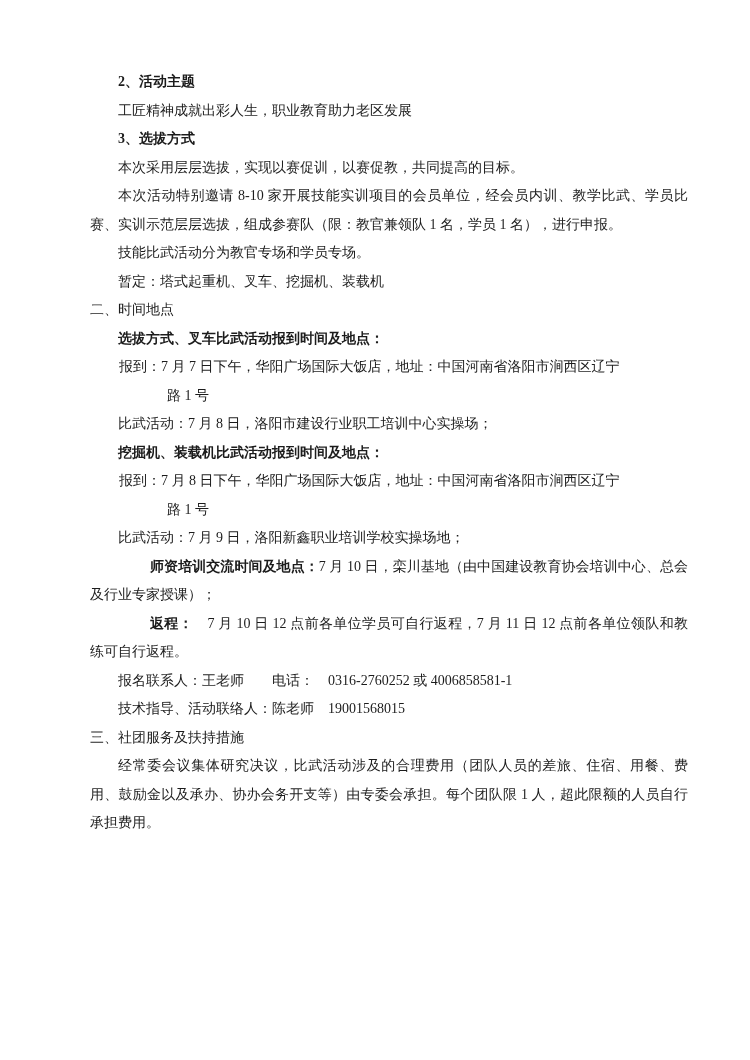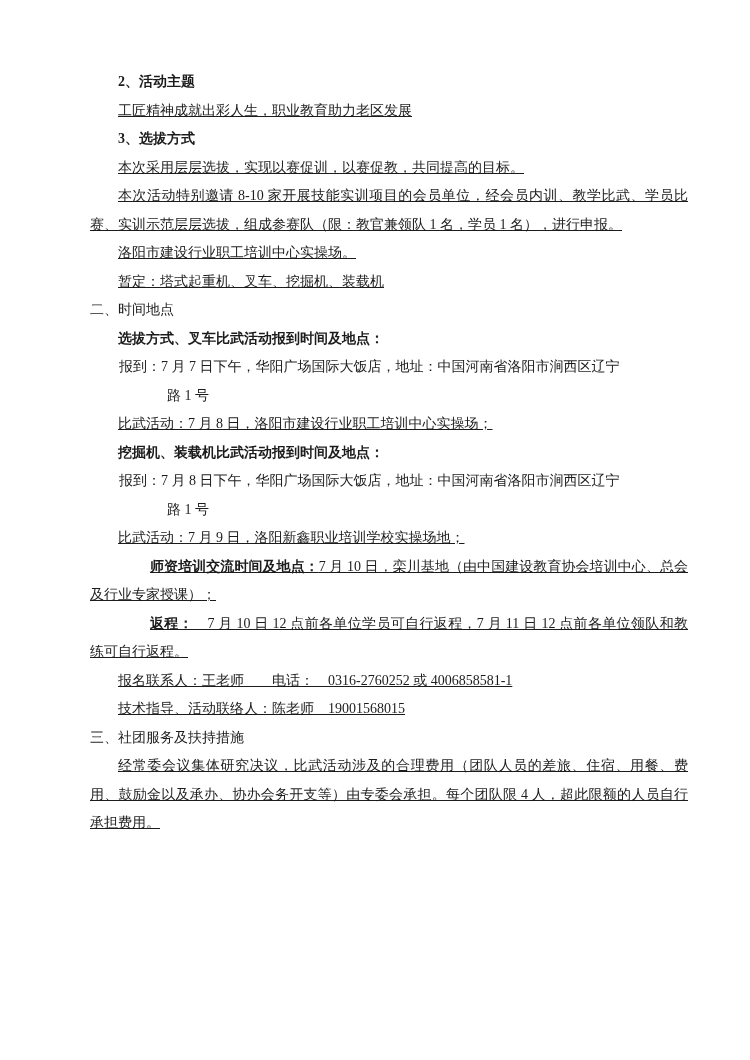--- a/index.html
+++ b/index.html
@@ -31,21 +31,20 @@
     text-indent: 0;
   }
   
   .h2 {
     font-weight: bold;
     text-indent: 2em;
   }
   
   .indent {
     text-indent: 2em;
-    text-decoration: underline;
   }
   
   .hang {
     padding-left: 77px;
     text-indent: -48px;
   }
   .hang .wrap-line {
     
   }
   b { font-weight: bold; margin-left: 32px; }
@@ -53,21 +52,21 @@
 </head>
 <body>
 
 <div class="page">
 
   <p class="h2">2、活动主题</p>
   <p class="indent">工匠精神成就出彩人生，职业教育助力老区发展</p>
   <p class="h2">3、选拔方式</p>
   <p class="indent">本次采用层层选拔，实现以赛促训，以赛促教，共同提高的目标。</p>
   <p class="indent">本次活动特别邀请 8-10 家开展技能实训项目的会员单位，经会员内训、教学比武、学员比赛、实训示范层层选拔，组成参赛队（限：教官兼领队 1 名，学员 1 名），进行申报。</p>
-  <p class="indent">洛阳市建设行业职工培训中心实操场。</p>
+  <p class="indent">技能比武活动分为教官专场和学员专场。</p>
   <p class="indent">暂定：塔式起重机、叉车、挖掘机、装载机</p>
 
   <p class="h1">二、时间地点</p>
   <p class="h2">选拔方式、叉车比武活动报到时间及地点：</p>
 
   <p class="hang">
     <span>报到：7 月 7 日下午，华阳广场国际大饭店，地址：中国河南省洛阳市涧西区辽宁</span><br>
     <span class="wrap-line">路 1 号</span>
   </p>
 
@@ -86,15 +85,15 @@
   </p>
 
   <p class="indent">
     <b>返程：</b><span>　7 月 10 日 12 点前各单位学员可自行返程，7 月 11 日 12 点前各单位领队和教练可自行返程。</span>
   </p>
 
   <p class="indent">报名联系人：王老师　　电话：　0316-2760252 或 4006858581-1</p>
   <p class="indent">技术指导、活动联络人：陈老师　19001568015</p>
 
   <p class="h1">三、社团服务及扶持措施</p>
-  <p class="indent">经常委会议集体研究决议，比武活动涉及的合理费用（团队人员的差旅、住宿、用餐、费用、鼓励金以及承办、协办会务开支等）由专委会承担。每个团队限 4 人，超此限额的人员自行承担费用。</p>
+  <p class="indent">经常委会议集体研究决议，比武活动涉及的合理费用（团队人员的差旅、住宿、用餐、费用、鼓励金以及承办、协办会务开支等）由专委会承担。每个团队限 1 人，超此限额的人员自行承担费用。</p>
 
 </div>
 
 </body></html>

